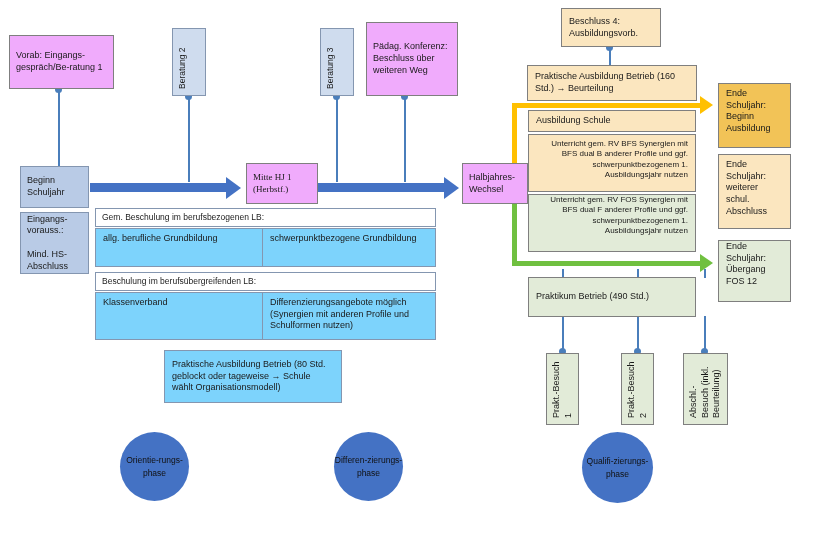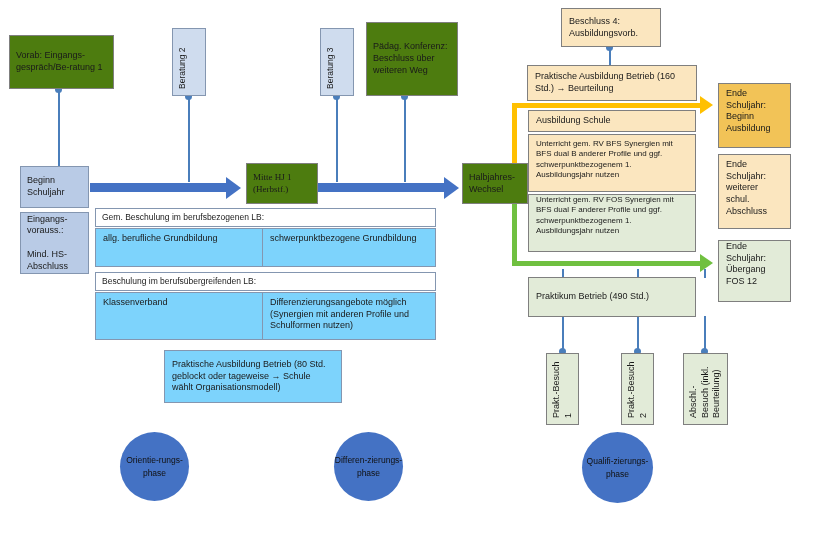--- a/index.html
+++ b/index.html
@@ -19,21 +19,21 @@
   .node{
     position:absolute;
     box-sizing:border-box;
     display:flex;
     align-items:center;
     line-height:1.30;
     overflow:hidden;
   }
   
   .white{
-    background:#4d7c0f;
+    background:#f0abfc;
     border:1px solid #7f7f7f;
     padding:4px 6px;
   }
   
   .blue{
     background:#b9cbe6;
     border:1px solid #8496b0;
     padding:4px 6px;
   }
   .blue-table-head{
@@ -136,21 +136,21 @@
   .tip-orange{
     border-top:9px solid transparent;
     border-bottom:9px solid transparent;
     border-left:13px solid #ffc000;
   }
   .tip-green{
     border-top:9px solid transparent;
     border-bottom:9px solid transparent;
     border-left:13px solid #70c040;
   }
-  .f8{font-size:8px;}
+  .f8{font-size:8px;text-align:right;}
   .f85{font-size:8.5px;}
   .f9{font-size:9px;}
 </style>
 </head>
 <body>
 
 <div id="canvas">
 
   <div class="vline" style="left:58px;top:89px;height:82px;"></div>
   <div class="dot" style="left:55px;top:86px;"></div>

